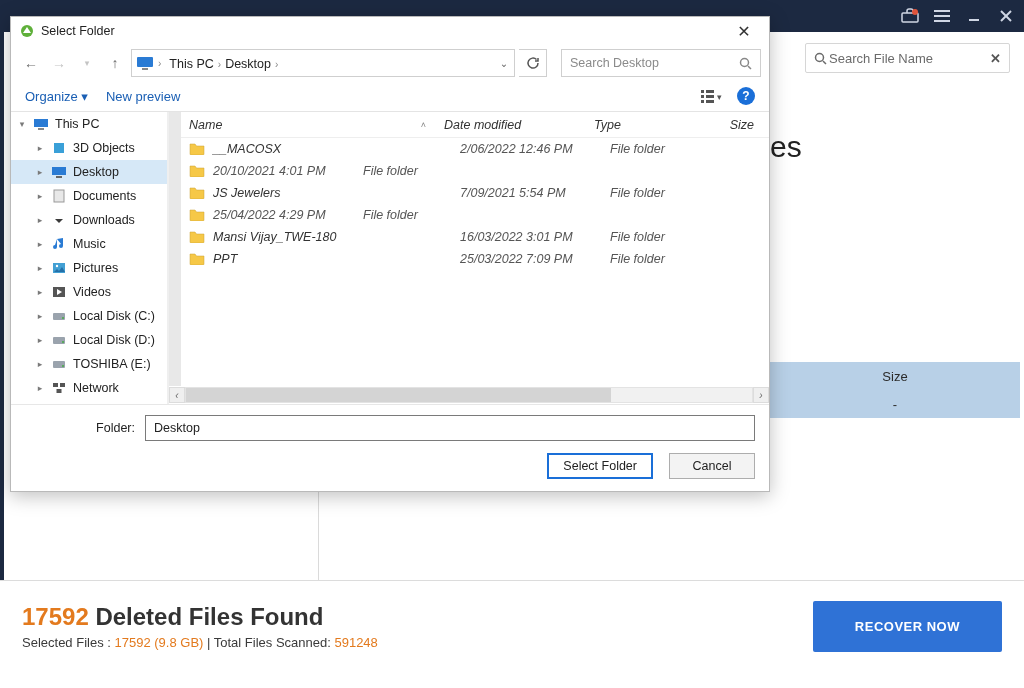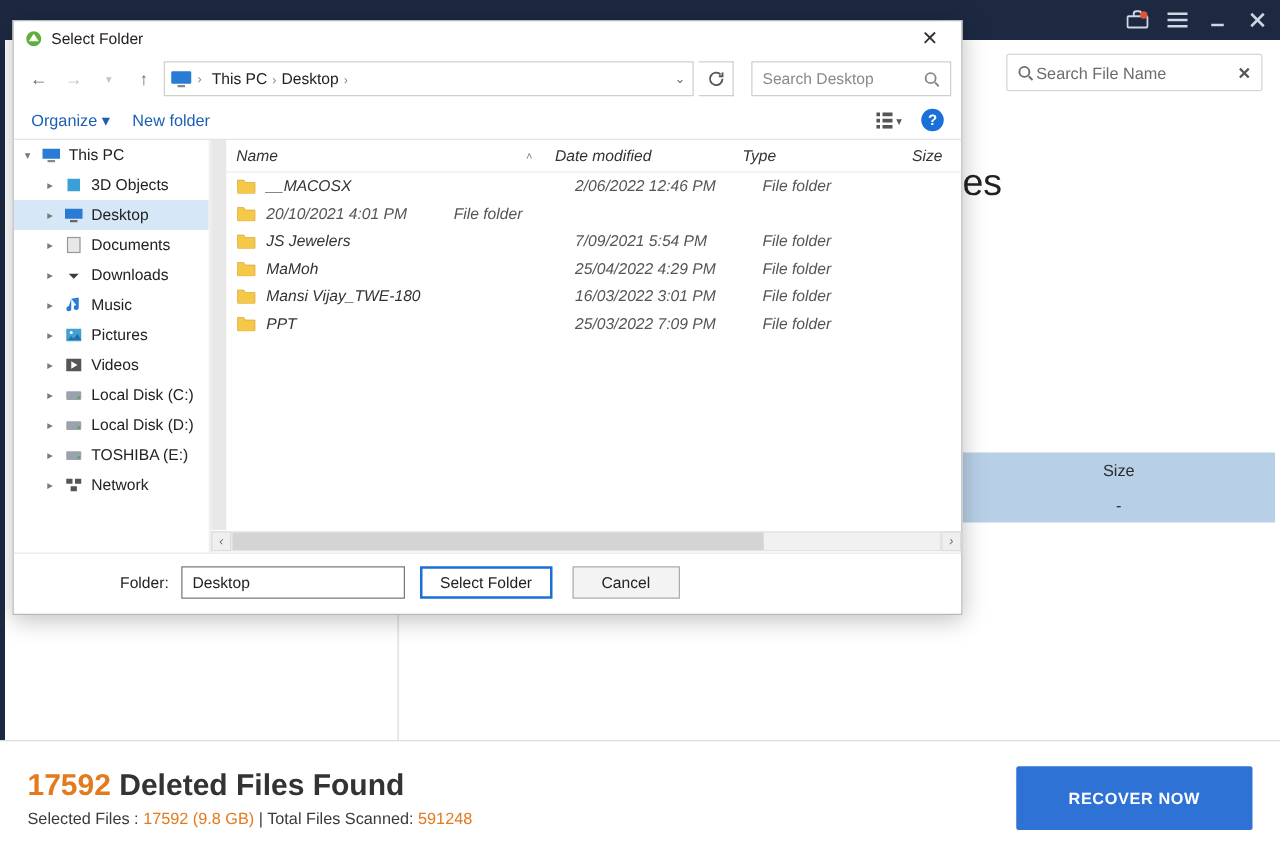--- a/index.html
+++ b/index.html
@@ -31,21 +31,21 @@
   font-size:13px; color:#2b2b2b;
 }
 .size-band .lbl { font-weight:500; }
 .app-left-strip {
   position:absolute; left:0; top:32px; width:4px; height:560px; background:#1c2941;
 }
 .divider-below-dialog {
   position:absolute; top:480px; left:318px; width:1px; bottom:96px; background:#dadada;
 }
 .footer-bar {
-  position:absolute; left:0; right:0; bottom:4px; height:92px; border-top:1px solid #dcdcdc;
+  position:absolute; left:0; right:0; bottom:16px; height:92px; border-top:1px solid #dcdcdc;
   background:#fff; display:flex; align-items:center; padding:0 22px;
 }
 .footer-text .headline { font-size:24px; font-weight:700; color:#333; }
 .footer-text .headline .count { color:#e37a1e; }
 .footer-text .subline { font-size:13px; color:#3a3a3a; margin-top:4px; }
 .footer-text .subline .orange { color:#e37a1e; }
 .recover-btn {
   margin-left:auto; background:#2f72d6; color:#fff; font-weight:700; font-size:13px;
   letter-spacing:.5px; border:none; padding:18px 42px; border-radius:2px; cursor:pointer;
 }
@@ -69,21 +69,21 @@
 .nav-arrow.disabled { color:#c4c4c4; }
 .addrbox {
   flex:1; height:28px; border:1px solid #cfcfcf; display:flex; align-items:center; padding-left:4px; gap:4px;
 }
 .addrbox .pc-icon { width:18px; height:14px; }
 .crumb { font-size:12.5px; color:#222; padding:0 4px; cursor:pointer; }
 .crumb-sep { color:#888; font-size:10px; }
 .addrbox .drop { margin-left:auto; width:20px; text-align:center; color:#666; font-size:10px; cursor:pointer; }
 .refresh { width:28px; height:28px; border:1px solid #cfcfcf; border-left:none; display:flex; align-items:center; justify-content:center; color:#555; cursor:pointer; }
 .searchbox {
-  width:160px; height:28px; border:1px solid #cfcfcf; margin-left:10px; display:flex; align-items:center;
+  width:200px; height:28px; border:1px solid #cfcfcf; margin-left:10px; display:flex; align-items:center;
   padding:0 8px; color:#8a8a8a; font-size:12.5px;
 }
 .searchbox .mag { margin-left:auto; color:#888; }
 
 .dlg-toolbar {
   height:30px; display:flex; align-items:center; gap:18px; padding:0 14px;
   font-size:13px; color:#1a5fb4;
 }
 .dlg-toolbar .right { margin-left:auto; display:flex; align-items:center; gap:14px; }
 .view-btn { color:#555; font-size:13px; cursor:pointer; }
@@ -121,21 +121,21 @@
 .fp-row .r-date { flex:0 0 150px; color:#555; }
 .fp-row .r-type { flex:0 0 110px; color:#555; }
 .fp-hscroll {
   height:18px; position:absolute; left:0; right:0; bottom:0; display:flex; align-items:center;
 }
 .hs-btn { width:16px; height:16px; color:#666; font-size:10px; display:flex; align-items:center; justify-content:center; background:#efefef; border:1px solid #dcdcdc; cursor:pointer;}
 .hs-track { flex:1; height:16px; background:#f1f1f1; border:1px solid #e3e3e3; position:relative; }
 .hs-thumb { position:absolute; left:0; top:0; bottom:0; width:75%; background:#d4d4d4; }
 
 .dlg-footer {
-  border-top:1px solid #e7e7e7; padding:10px 14px 12px 14px; display:flex; gap:12px;
+  border-top:1px solid #e7e7e7; padding:10px 14px 12px 14px; display:flex; flex-direction:column; gap:12px;
 }
 .fld-row { display:flex; align-items:center; gap:10px; }
 .fld-row label { font-size:12.5px; color:#222; width:110px; text-align:right; }
 .fld-input {
   flex:1; height:26px; border:1px solid #7a7a7a; padding:0 8px; font-size:12.5px; color:#222; background:#fff;
 }
 .btn-row { display:flex; justify-content:flex-end; gap:16px; }
 .win-btn {
   min-width:86px; height:26px; font-size:12.5px; border:1px solid #adadad; background:#f3f3f3; color:#222;
   cursor:pointer; padding:0 14px;
@@ -255,21 +255,21 @@
         <svg width="13" height="13" viewBox="0 0 13 13" fill="none" stroke="#888" stroke-width="1.5">
             <circle cx="5.5" cy="5.5" r="4"></circle>
             <line x1="9" y1="9" x2="12" y2="12"></line>
           </svg>
       </span>
     </div>
   </div>
 
   <div class="dlg-toolbar">
     <span><span>Organize</span> ▾</span>
-    <span>New folder</span>
+    <span>New preview</span>
     <div class="right">
       <span class="view-btn">
         <svg width="22" height="14" viewBox="0 0 22 14" fill="#555">
             <rect x="0" y="1" width="3" height="3"></rect>
             <rect x="0" y="6" width="3" height="3"></rect>
             <rect x="0" y="11" width="3" height="3"></rect>
             <rect x="5" y="1" width="8" height="3"></rect>
             <rect x="5" y="6" width="8" height="3"></rect>
             <rect x="5" y="11" width="8" height="3"></rect>
             <text x="16" y="11" font-size="9">▾</text>
@@ -441,21 +441,20 @@
             <span class="r-name">JS Jewelers</span>
             <span class="r-date">7/09/2021 5:54 PM</span>
             <span class="r-type">File folder</span>
           </div>
           <div class="fp-row">
             <span class="folder-ic">
               <svg width="16" height="13" viewBox="0 0 16 13">
                 <path d="M1 2h5l1.5 2H15v8a1 1 0 01-1 1H2a1 1 0 01-1-1V2z" fill="#f6c847" stroke="#caa237" stroke-width=".5"></path>
               </svg>
             </span>
-            <span class="r-name">MaMoh</span>
             <span class="r-date">25/04/2022 4:29 PM</span>
             <span class="r-type">File folder</span>
           </div>
           <div class="fp-row">
             <span class="folder-ic">
               <svg width="16" height="13" viewBox="0 0 16 13">
                 <path d="M1 2h5l1.5 2H15v8a1 1 0 01-1 1H2a1 1 0 01-1-1V2z" fill="#f6c847" stroke="#caa237" stroke-width=".5"></path>
               </svg>
             </span>
             <span class="r-name">Mansi Vijay_TWE-180</span>

